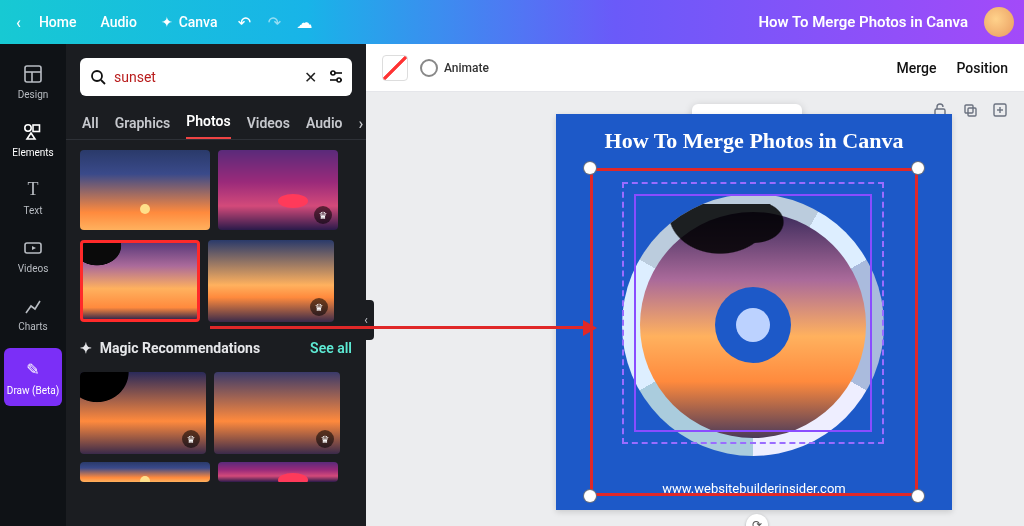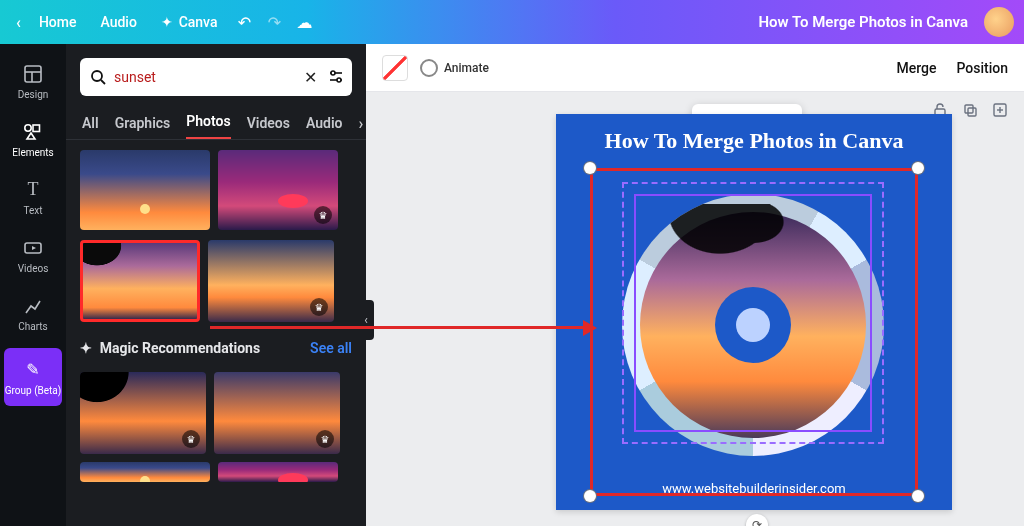--- a/index.html
+++ b/index.html
@@ -59,21 +59,21 @@
   .t2 { width:120px; height:80px; background:linear-gradient(to bottom,#5a2a7a 0%,#9a2a7a 40%,#d34a7a 70%,#2a1a4a 100%);}
   .t2::after{content:"";position:absolute;left:50%;top:55%;width:30px;height:14px;border-radius:50%;background:#ff3a5a;}
   .t3 { width:120px; height:82px; border:3px solid #ff2a2a; background:linear-gradient(to bottom,#5a3a7a 0%,#aa6a9a 30%,#ffb15e 60%,#ff8a3d 85%,#3a2a4a 100%);}
   .t3::before{content:"";position:absolute;top:-2px;left:-10px;width:80px;height:50px;background:radial-gradient(ellipse at 30% 10%, #0a0a0a 0 30%, transparent 31%);filter:blur(0);} 
   .t4 { width:126px; height:82px; background:linear-gradient(to bottom,#2a3a6a 0%,#ffb15e 55%,#ff8a3d 70%,#3a2a4a 100%);}
   .t5 { width:126px; height:82px; background:linear-gradient(to bottom,#2a2a5a 0%,#ff8a3d 60%,#3a2a4a 100%);}
   .t5::before{content:"";position:absolute;top:0;left:-10px;width:90px;height:60px;background:radial-gradient(ellipse at 30% 0%, #000 0 35%, transparent 36%);}
   .t6 { width:126px; height:82px; background:linear-gradient(to bottom,#3a3a6a 0%,#ff8a3d 60%,#3a2a4a 100%);}
 
   .magic { padding:18px 14px 6px 14px; display:flex; align-items:center; gap:8px; font-size:14px; font-weight:700;}
-  .magic .seeall { margin-left:auto; font-weight:600; color:#3b82f6;}
+  .magic .seeall { margin-left:auto; font-weight:600; color:#5eead4;}
 
   
   .collapse { position:absolute; top:300px; left:358px; width:16px; height:40px; background:#1b1d21; color:#c6c8cd; display:flex; align-items:center; justify-content:center; border-radius:0 4px 4px 0; font-size:12px; z-index:6;}
 
   
   .canvas {
     position:absolute; top:44px; left:366px; right:0; height:482px; background:#ecedef;
   }
   
   .ctx { height:48px; background:#fff; border-bottom:1px solid #e5e6ea; display:flex; align-items:center; padding:0 16px; gap:12px;}
@@ -190,21 +190,21 @@
   <div class="ritem">
     <div class="ri">
         <svg width="20" height="20" viewBox="0 0 20 20">
           <path d="M3 17 L8 10 L12 13 L17 5" fill="none" stroke="#b8bcc2" stroke-width="1.6"></path>
         </svg>
       </div>
     <span>Charts</span>
   </div>
   <div class="ritem draw">
     <div class="ri" style="font-size:16px">✎</div>
-    <span>Group (Beta)</span>
+    <span>Draw (Beta)</span>
   </div>
 </div>
 
 <div class="panel">
   <div class="search">
     <span class="mag">
       <svg width="16" height="16" viewBox="0 0 16 16">
           <circle cx="7" cy="7" r="5" fill="none" stroke="#111" stroke-width="1.8"></circle>
           <line x1="11" y1="11" x2="15" y2="15" stroke="#111" stroke-width="1.8"></line>
         </svg>

